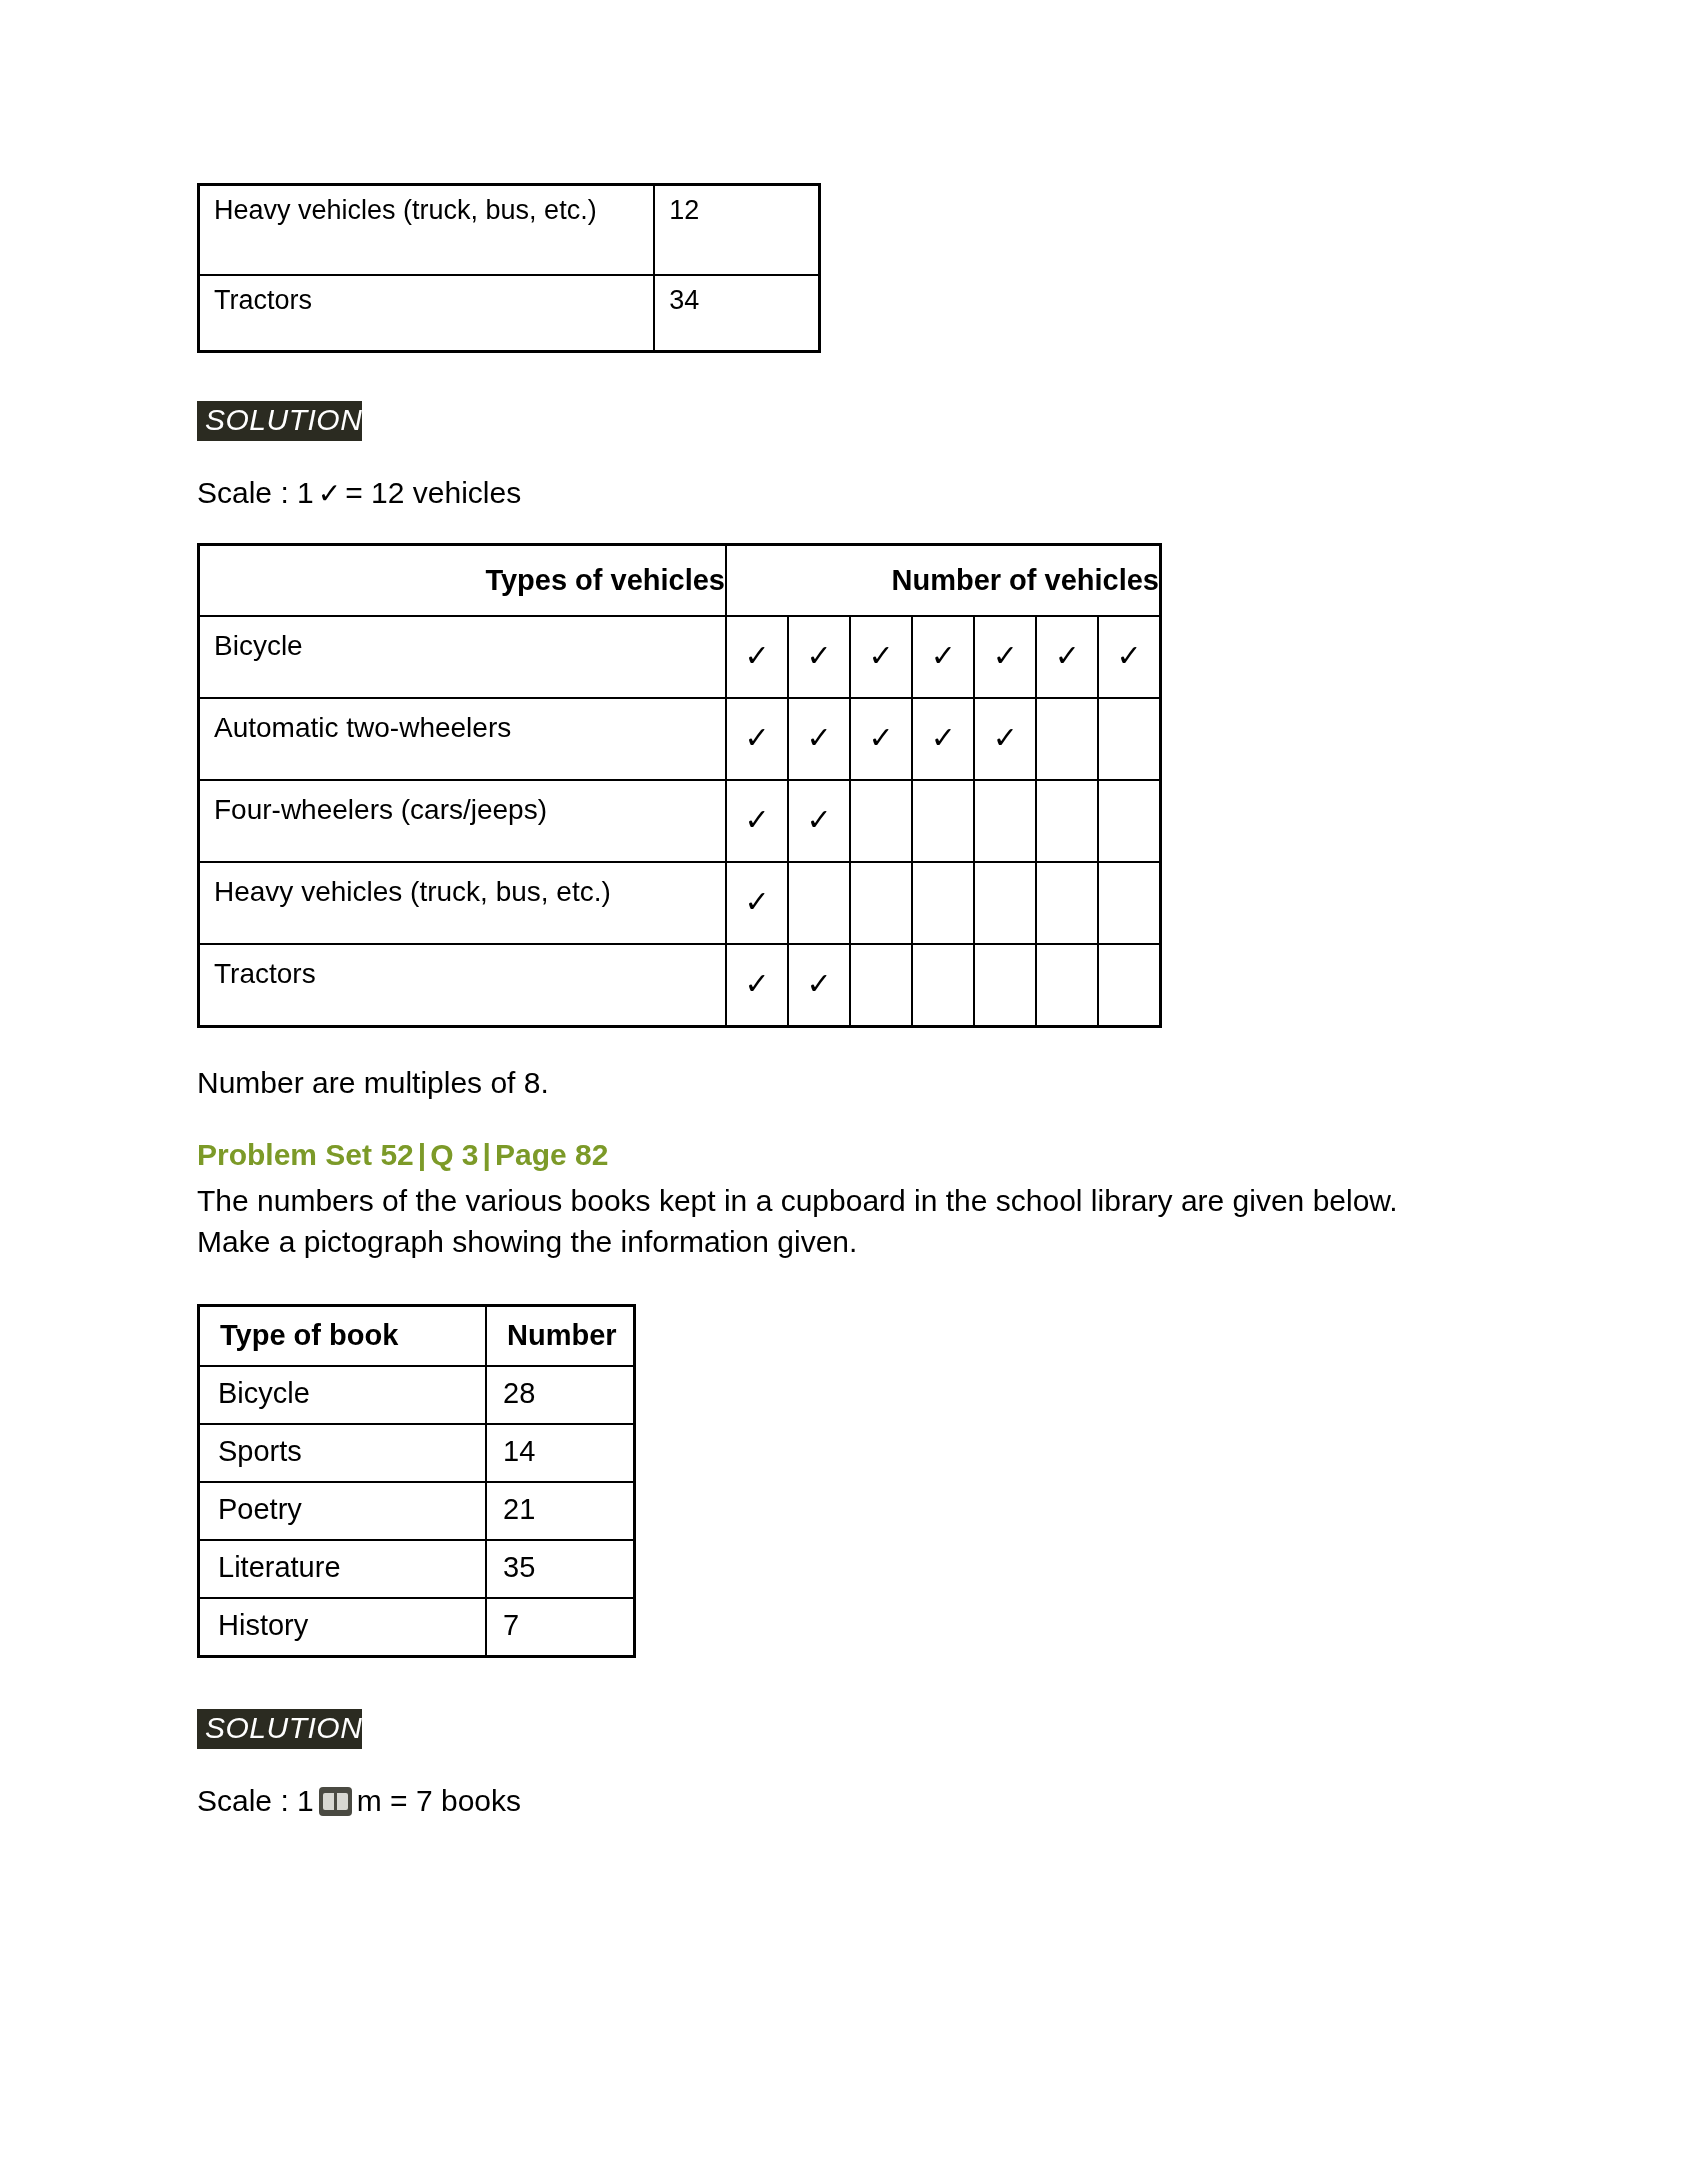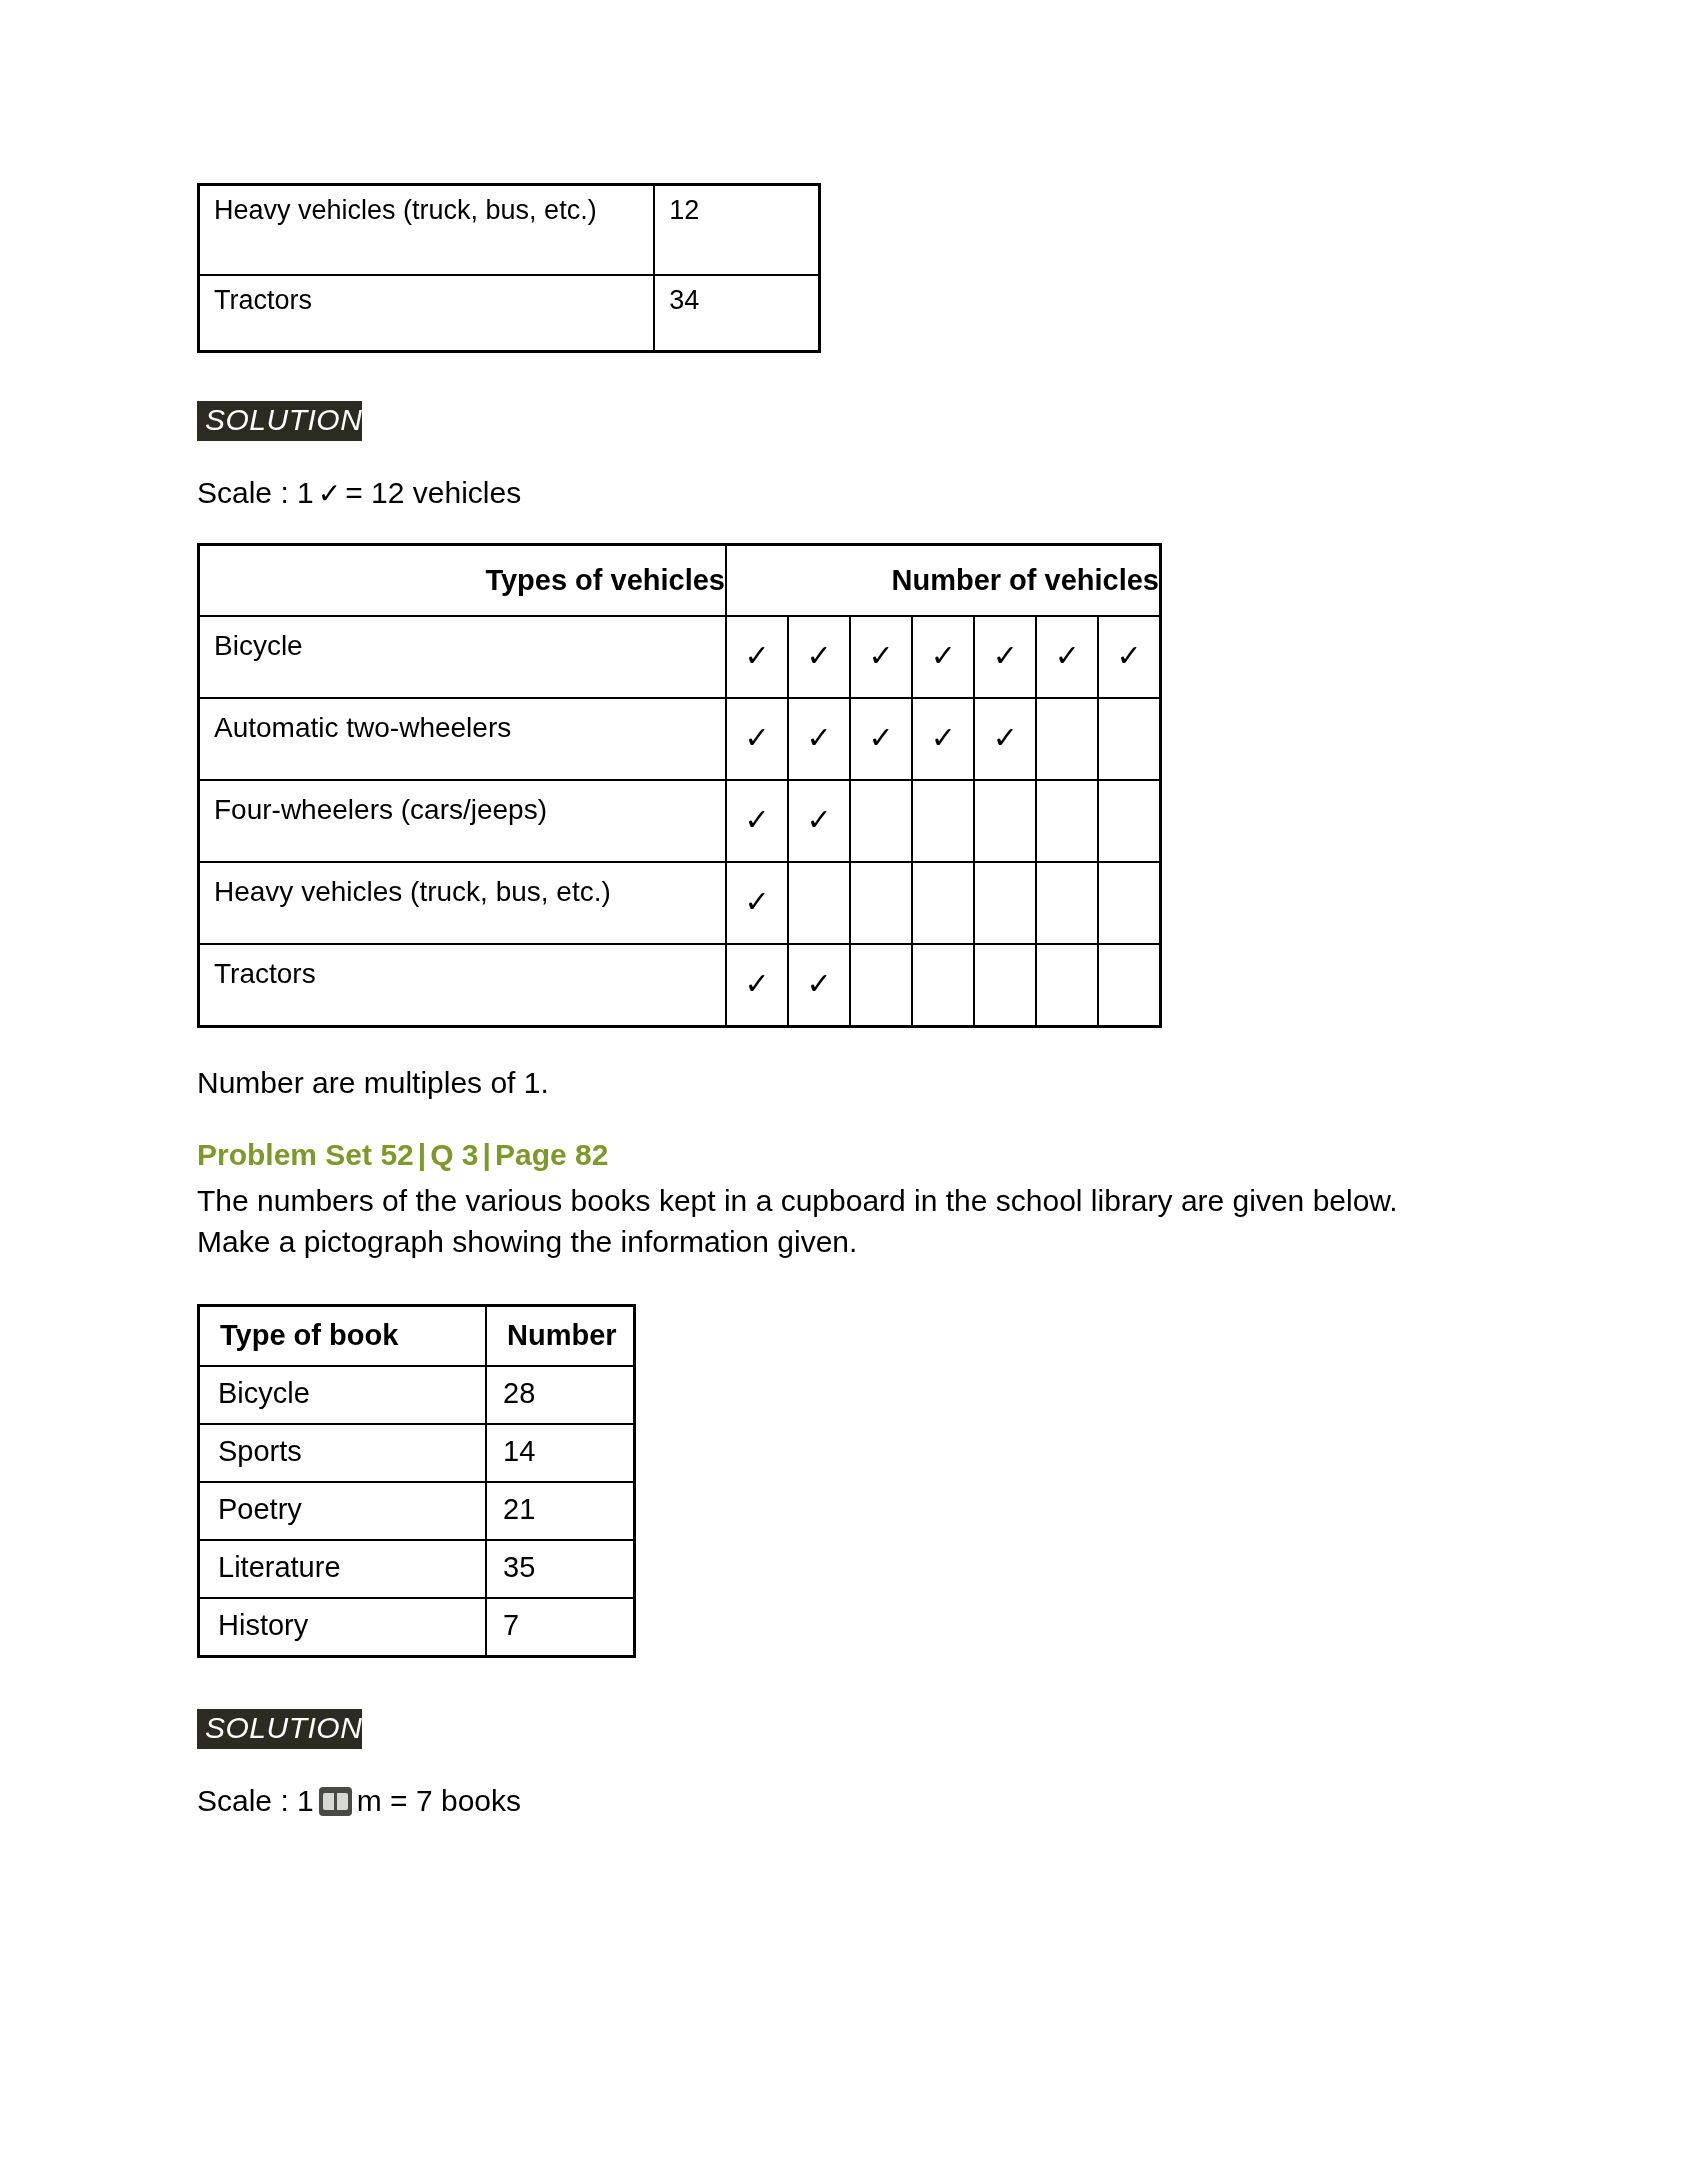--- a/index.html
+++ b/index.html
@@ -272,21 +272,21 @@
             <td class="p-cell"><span class="tick">✓</span></td>
             <td class="p-cell"></td>
             <td class="p-cell"></td>
             <td class="p-cell"></td>
             <td class="p-cell"></td>
             <td class="p-cell"></td>
           </tr>
         </tbody>
     </table>
 
-    <div class="note-line">Number are multiples of 1.</div>
+    <div class="note-line">Number are multiples of 8.</div>
 
     <div class="ps-heading">
       <span>Problem Set 52</span><span class="sep">|</span><span>Q 3</span><span class="sep">|</span><span>Page 82</span>
     </div>
 
     <div class="ps-body">The numbers of the various books kept in a cupboard in the school library are given below. Make a pictograph showing the information given.</div>
 
     <table class="tbl-books">
       <thead>
         <tr>

